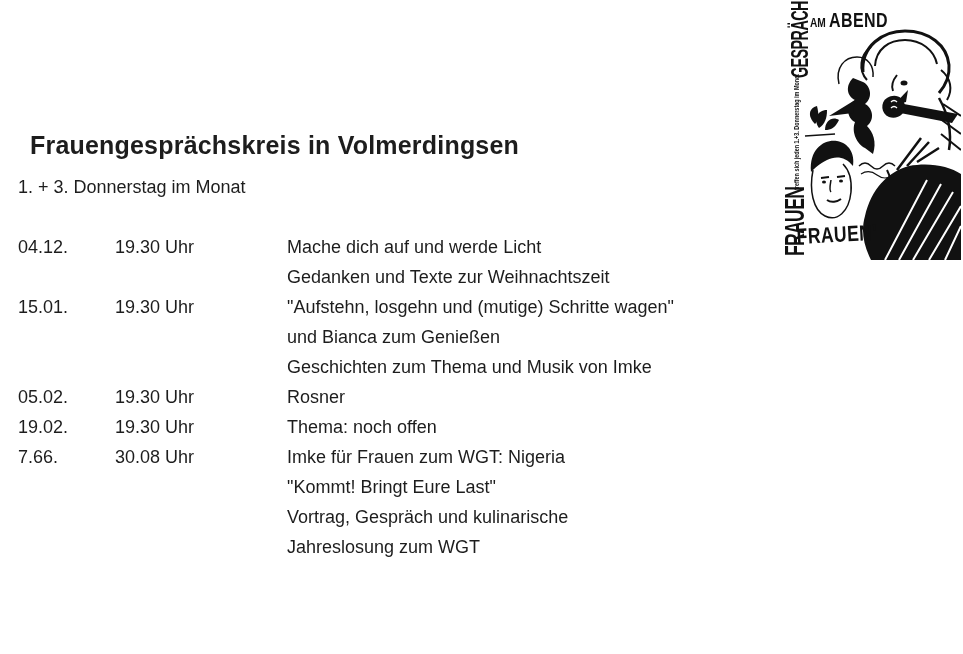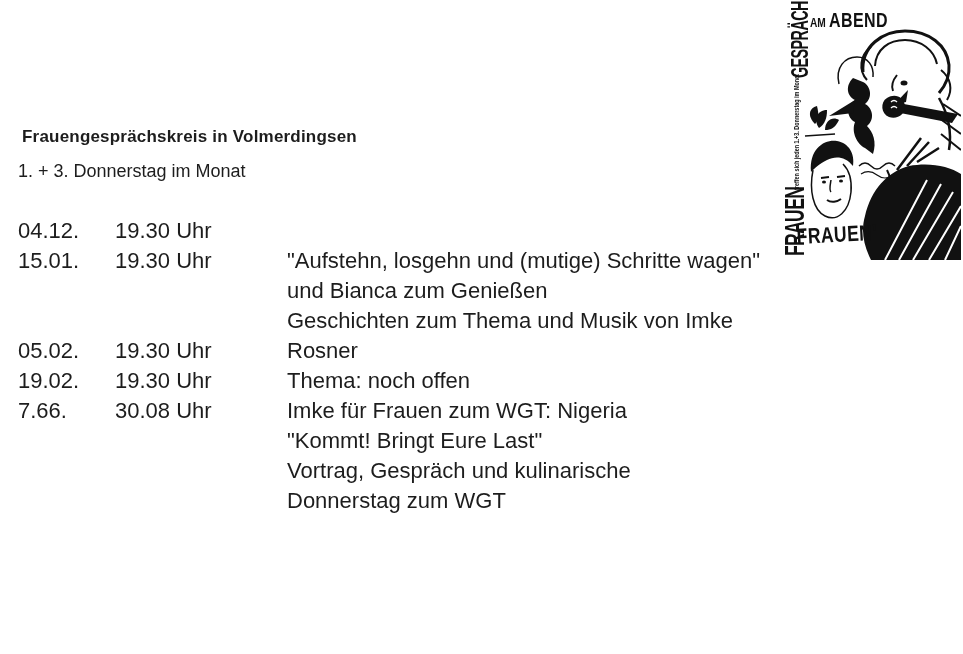--- a/index.html
+++ b/index.html
@@ -12,35 +12,35 @@
     font-family: "Liberation Sans", sans-serif;
     overflow: hidden;
   }
   .content {
     position: absolute;
     left: 18px;
     top: 118px;
     width: 935px;
   }
   .title {
-    margin: 4px;
-    font-size: 17px;
+    margin: 12px;
+    font-size: 25px;
     font-weight: bold;
     line-height: 30px;
     letter-spacing: 0.2px;
   }
   .subtitle {
     font-size: 18px;
     line-height: 30px;
   }
   .schedule { margin-top: 30px; }
   .entry {
     display: grid;
     grid-template-columns: 97px 172px auto;
-    font-size: 22px;
+    font-size: 18px;
     line-height: 30px;
   }
   .entry .date, .entry .time { white-space: nowrap; }
   .desc-line { white-space: nowrap; }
 
   
   .logo {
     position: absolute;
     left: 773px;
     top: 0;
@@ -154,20 +154,24 @@
 
   <div class="content">
     <h1 class="title">Frauengesprächskreis in Volmerdingsen</h1>
     <div class="subtitle">1. + 3. Donnerstag im Monat</div>
 
     <div class="schedule">
 
       <div class="entry">
         <span class="date">04.12.</span>
         <span class="time">19.30 Uhr</span>
+        <div class="desc">
+          <div class="desc-line">Mache dich auf und werde Licht</div>
+          <div class="desc-line">Gedanken und Texte zur Weihnachtszeit</div>
+        </div>
       </div>
 
       <div class="entry">
         <span class="date">15.01.</span>
         <span class="time">19.30 Uhr</span>
         <div class="desc">
           <div class="desc-line">"Aufstehn, losgehn und (mutige) Schritte wagen"</div>
           <div class="desc-line">und Bianca zum Genießen</div>
           <div class="desc-line">Geschichten zum Thema und Musik von Imke</div>
         </div>
@@ -189,20 +193,20 @@
         </div>
       </div>
 
       <div class="entry">
         <span class="date">7.66.</span>
         <span class="time">30.08 Uhr</span>
         <div class="desc">
           <div class="desc-line">Imke für Frauen zum WGT: Nigeria</div>
           <div class="desc-line">"Kommt! Bringt Eure Last"</div>
           <div class="desc-line">Vortrag, Gespräch und kulinarische</div>
-          <div class="desc-line">Donnerstag zum WGT</div>
+          <div class="desc-line">Jahreslosung zum WGT</div>
         </div>
       </div>
 
     </div>
   </div>
 
 </div>
 
 </body></html>

